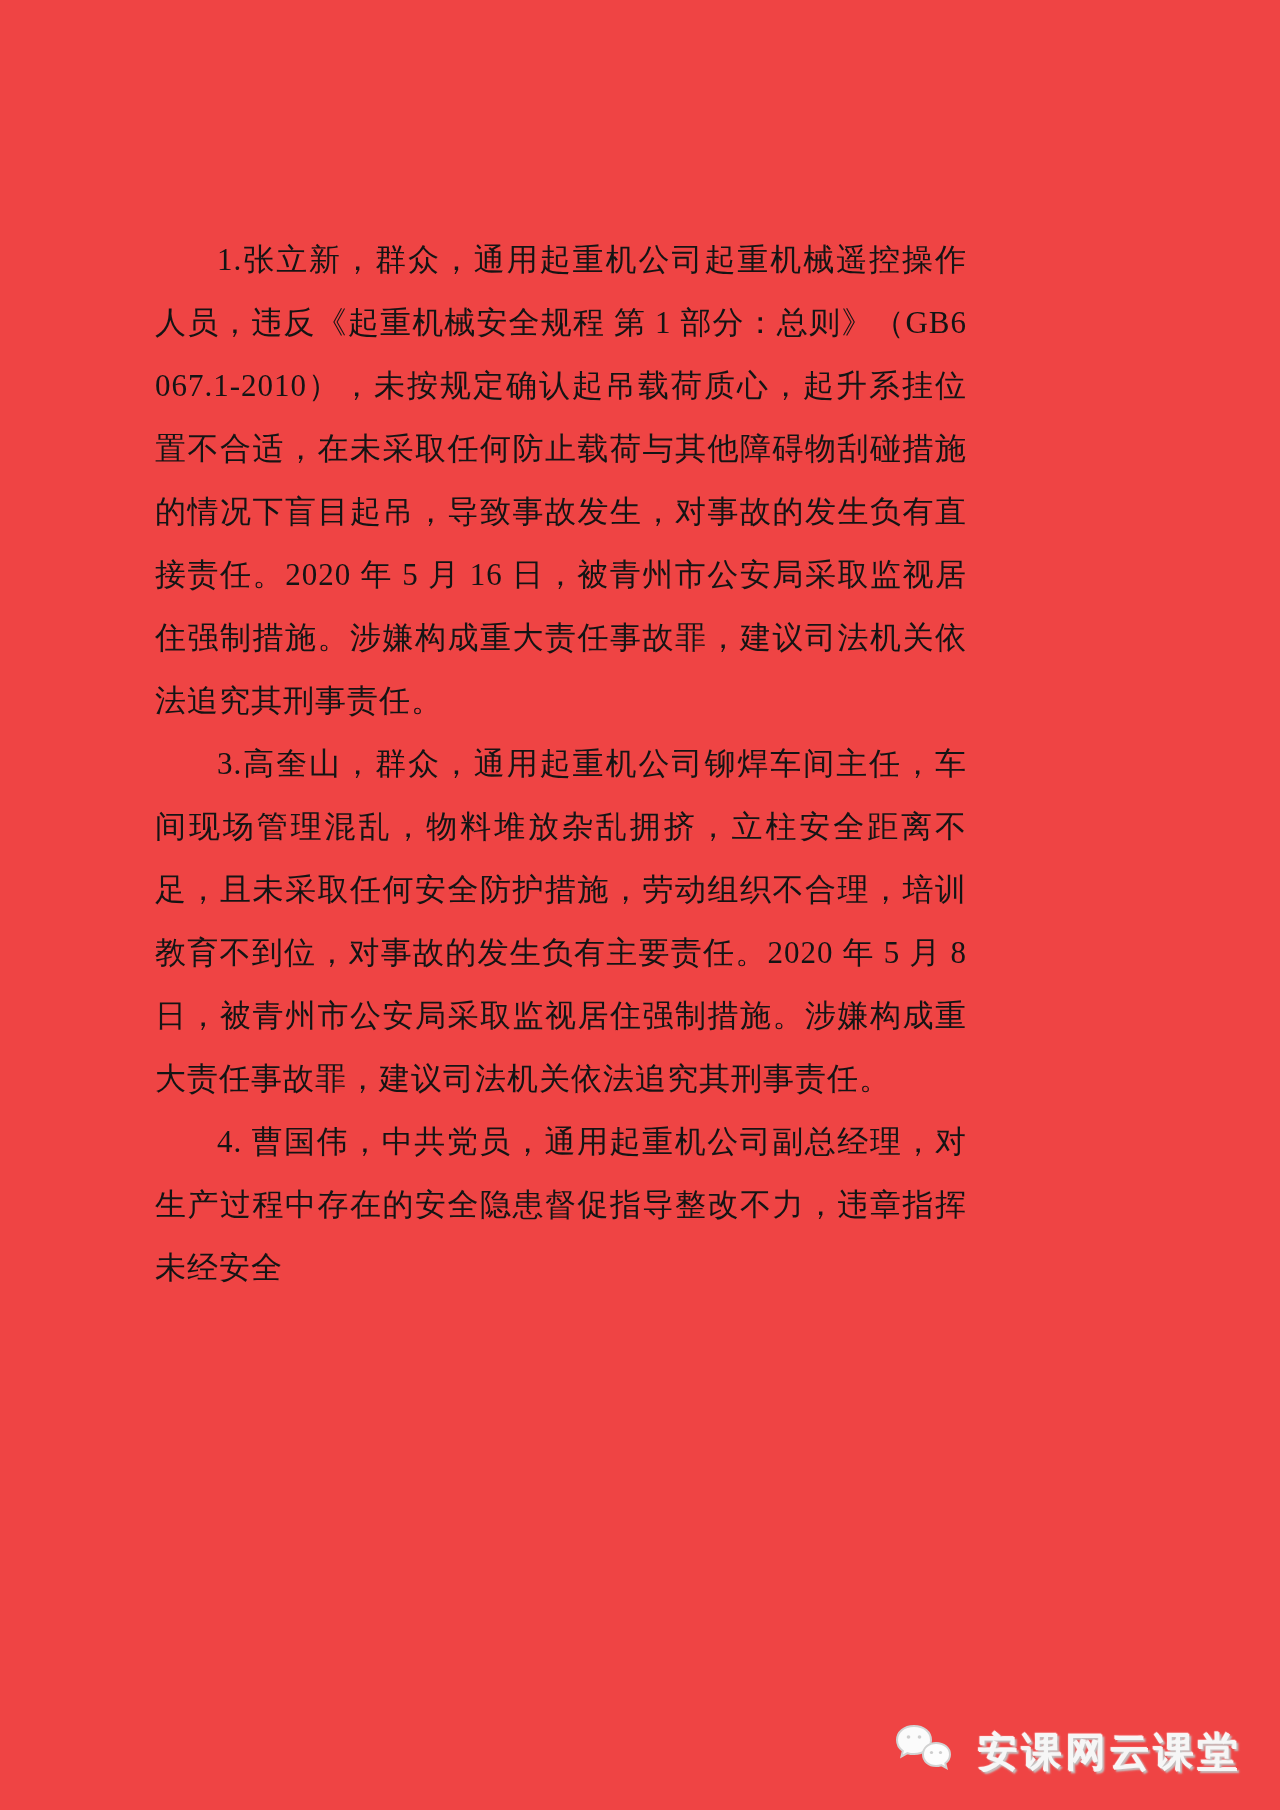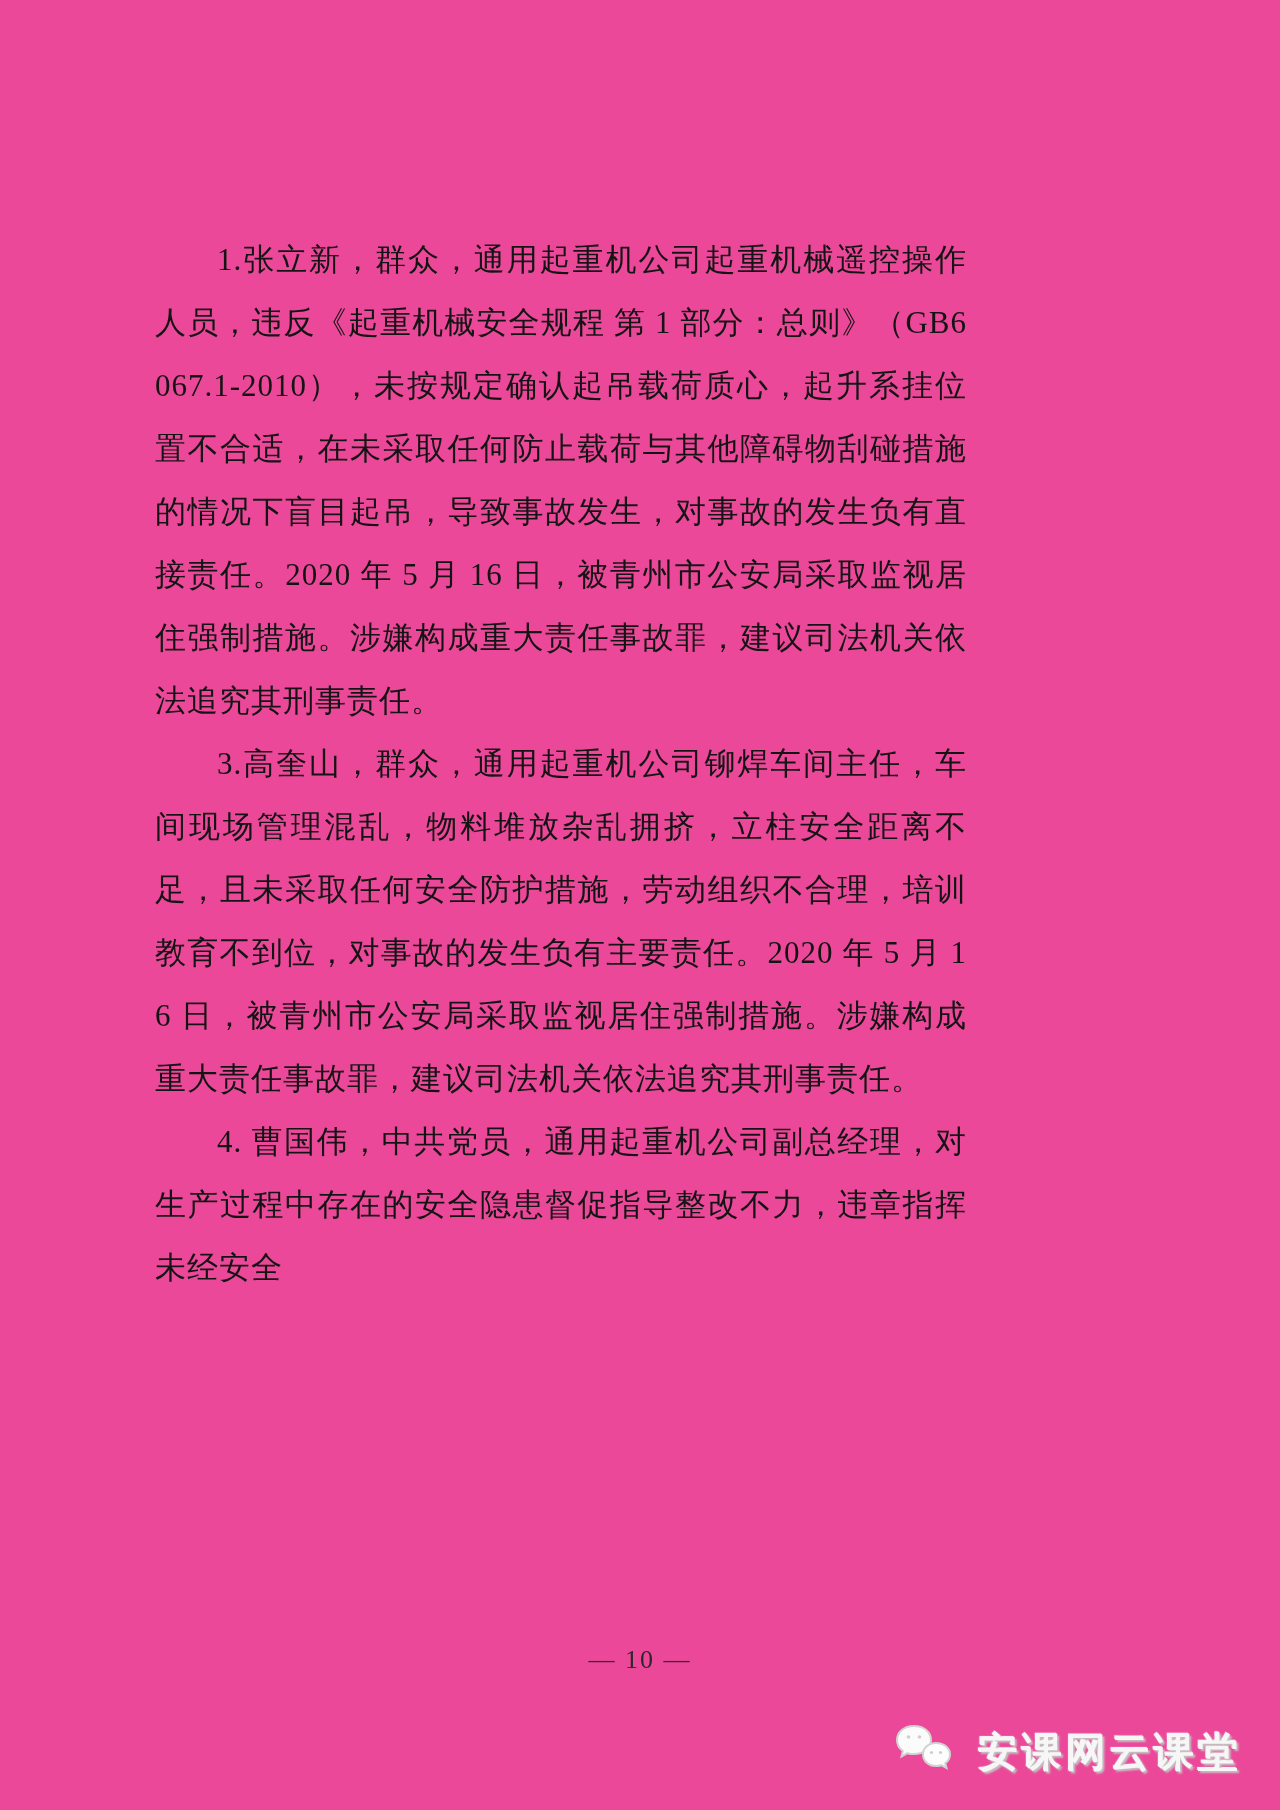--- a/index.html
+++ b/index.html
@@ -4,21 +4,21 @@
 <style>
   html, body {
     margin: 0;
     padding: 0;
     background: #ffffff;
   }
   .page {
     position: relative;
     width: 1280px;
     height: 1810px;
-    background: #ec4899;
+    background: #ef4444;
     overflow: hidden;
     font-family: "Liberation Serif", "DejaVu Serif", serif;
   }
   .text-block {
     position: absolute;
     left: 155px;
     top: 228px;
     width: 812px;
   }
   .doc-para {
@@ -67,27 +67,24 @@
     font-family: "Liberation Sans", "DejaVu Sans", sans-serif;
   }
 </style>
 </head>
 <body>
 
 <div class="page">
 
   <div class="text-block">
     <p class="doc-para">1.张立新，群众，通用起重机公司起重机械遥控操作人员，违反《起重机械安全规程 第 1 部分：总则》（GB6067.1-2010），未按规定确认起吊载荷质心，起升系挂位置不合适，在未采取任何防止载荷与其他障碍物刮碰措施的情况下盲目起吊，导致事故发生，对事故的发生负有直接责任。2020 年 5 月 16 日，被青州市公安局采取监视居住强制措施。涉嫌构成重大责任事故罪，建议司法机关依法追究其刑事责任。</p>
-    <p class="doc-para">3.高奎山，群众，通用起重机公司铆焊车间主任，车间现场管理混乱，物料堆放杂乱拥挤，立柱安全距离不足，且未采取任何安全防护措施，劳动组织不合理，培训教育不到位，对事故的发生负有主要责任。2020 年 5 月 16 日，被青州市公安局采取监视居住强制措施。涉嫌构成重大责任事故罪，建议司法机关依法追究其刑事责任。</p>
+    <p class="doc-para">3.高奎山，群众，通用起重机公司铆焊车间主任，车间现场管理混乱，物料堆放杂乱拥挤，立柱安全距离不足，且未采取任何安全防护措施，劳动组织不合理，培训教育不到位，对事故的发生负有主要责任。2020 年 5 月 8 日，被青州市公安局采取监视居住强制措施。涉嫌构成重大责任事故罪，建议司法机关依法追究其刑事责任。</p>
     <p class="doc-para">4. 曹国伟，中共党员，通用起重机公司副总经理，对生产过程中存在的安全隐患督促指导整改不力，违章指挥未经安全</p>
   </div>
 
-  <div class="page-footer">
-    <span class="page-number">— 10 —</span>
-  </div>
 
   <div class="watermark">
     <span>
       <svg class="watermark-logo" viewBox="0 0 62 56" xmlns="http://www.w3.org/2000/svg">
 
         <g stroke="#d2d2d2" stroke-width="2" fill="#fbfbfb">
           <path d="M22 4 C12 4 5 10 5 18 C5 22.5 7.2 26.4 10.8 29 L9.5 34.5 L15.5 31.2 C17.5 31.8 19.7 32.1 22 32.1 C32 32.1 39 26 39 18 C39 10 32 4 22 4 Z"></path>
         </g>
         <circle cx="16.5" cy="15" r="1.8" fill="#cecece"></circle>
         <circle cx="27.5" cy="15" r="1.8" fill="#cecece"></circle>

